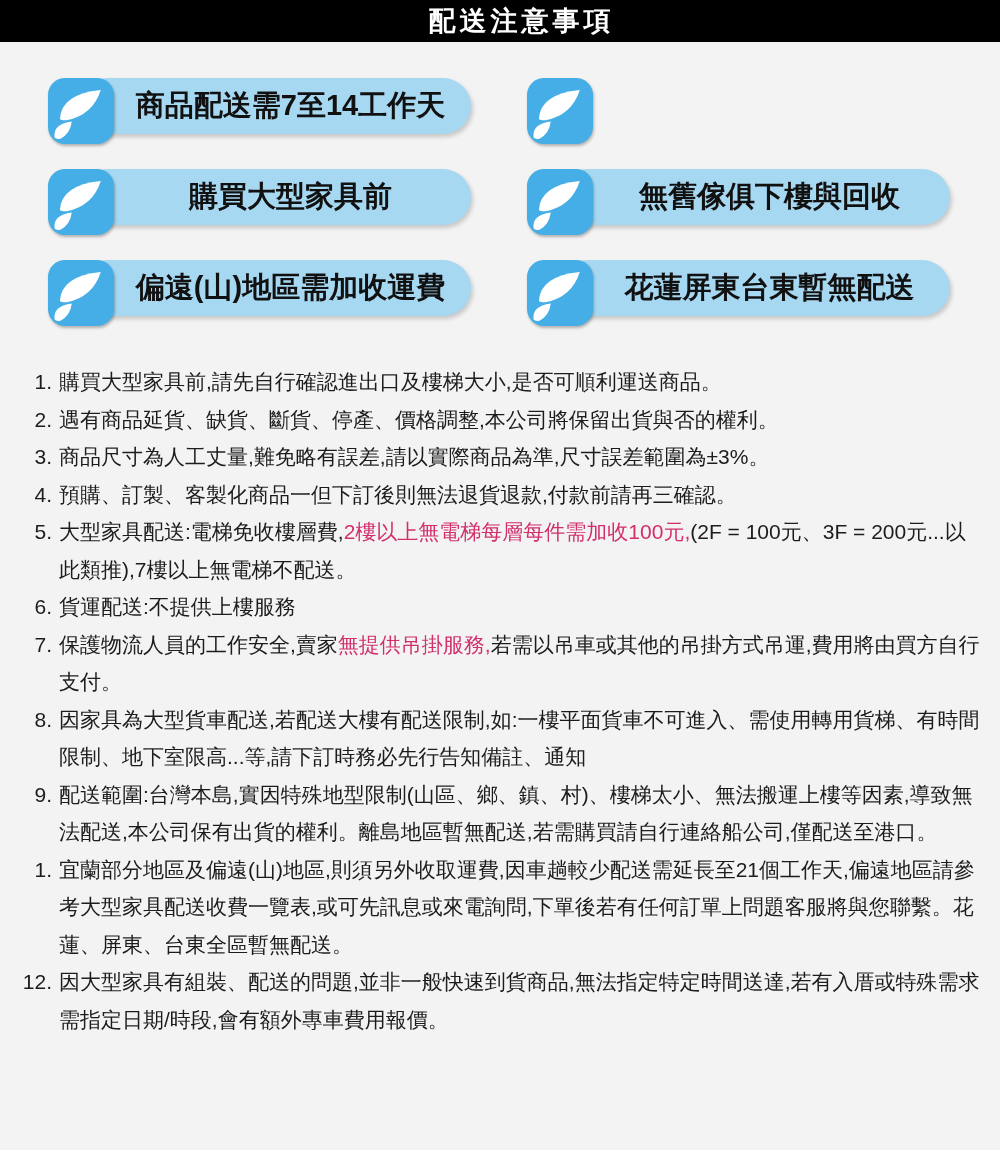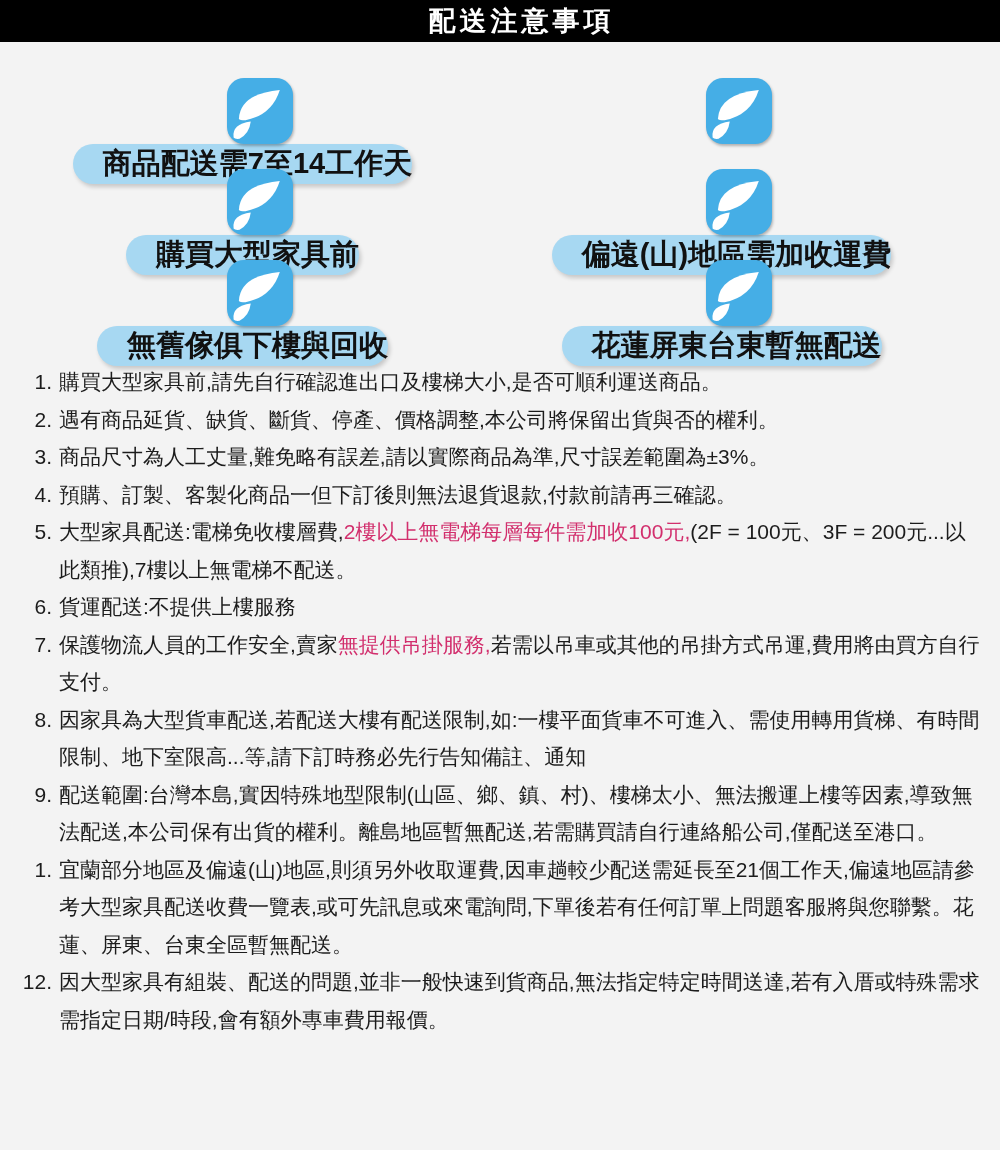--- a/index.html
+++ b/index.html
@@ -24,21 +24,21 @@
   }
   .page-title{
     color:var(--header-text);font-size:27px;font-weight:bold;
     letter-spacing:4px;margin:0;text-indent:4px;line-height:1;
   }
   
   .badges{
     display:grid;grid-template-columns:1fr 1fr;
     padding:36px 50px 0 48px;column-gap:56px;row-gap:25px;
   }
-  .badge{display:flex;align-items:center;height:66px;flex-direction:column;}
+  .badge{display:flex;height:66px;}
   .badge-icon{
     width:66px;height:66px;flex:none;position:relative;z-index:2;
     border-radius:17px;background:var(--badge-icon-bg);
     box-shadow:1px 2px 3px rgba(0,0,0,0.28);
     display:flex;align-items:center;justify-content:center;
   }
   .badge-icon svg{display:block;width:66px;height:66px;}
   .badge-pill{
     flex:1;margin-left:-34px;height:56px;border-radius:28px;
     background:var(--badge-pill-bg);
@@ -99,31 +99,31 @@
     <span class="badge-pill">購買大型家具前</span>
   </div>
 
   <div class="badge">
     <span class="badge-icon">
       <svg viewBox="0 0 100 100" aria-hidden="true">
         <path d="M18,62 Q20,24 80,18 Q68,56 28,64 Q19,64 18,62 Z" fill="#ffffff"></path>
         <path d="M10,90 Q7,70 36,66 Q34,84 19,92 Q12,93 10,90 Z" fill="#ffffff"></path>
       </svg>
     </span>
-    <span class="badge-pill">偏遠(山)地區需加收運費</span>
+    <span class="badge-pill">無舊傢俱下樓與回收</span>
   </div>
 
   <div class="badge">
     <span class="badge-icon">
       <svg viewBox="0 0 100 100" aria-hidden="true">
         <path d="M18,62 Q20,24 80,18 Q68,56 28,64 Q19,64 18,62 Z" fill="#ffffff"></path>
         <path d="M10,90 Q7,70 36,66 Q34,84 19,92 Q12,93 10,90 Z" fill="#ffffff"></path>
       </svg>
     </span>
-    <span class="badge-pill">無舊傢俱下樓與回收</span>
+    <span class="badge-pill">偏遠(山)地區需加收運費</span>
   </div>
 
   <div class="badge">
     <span class="badge-icon">
       <svg viewBox="0 0 100 100" aria-hidden="true">
         <path d="M18,62 Q20,24 80,18 Q68,56 28,64 Q19,64 18,62 Z" fill="#ffffff"></path>
         <path d="M10,90 Q7,70 36,66 Q34,84 19,92 Q12,93 10,90 Z" fill="#ffffff"></path>
       </svg>
     </span>
     <span class="badge-pill">花蓮屏東台東暫無配送</span>

